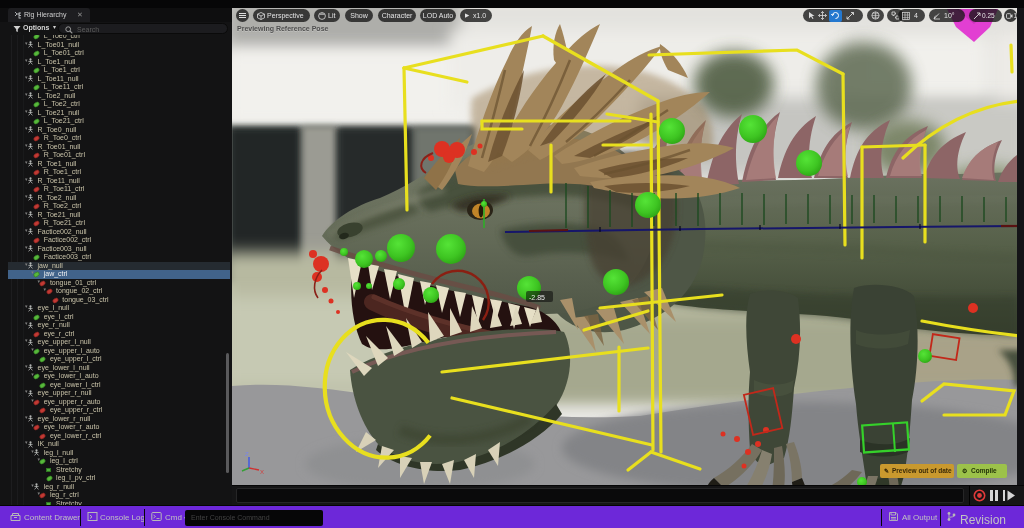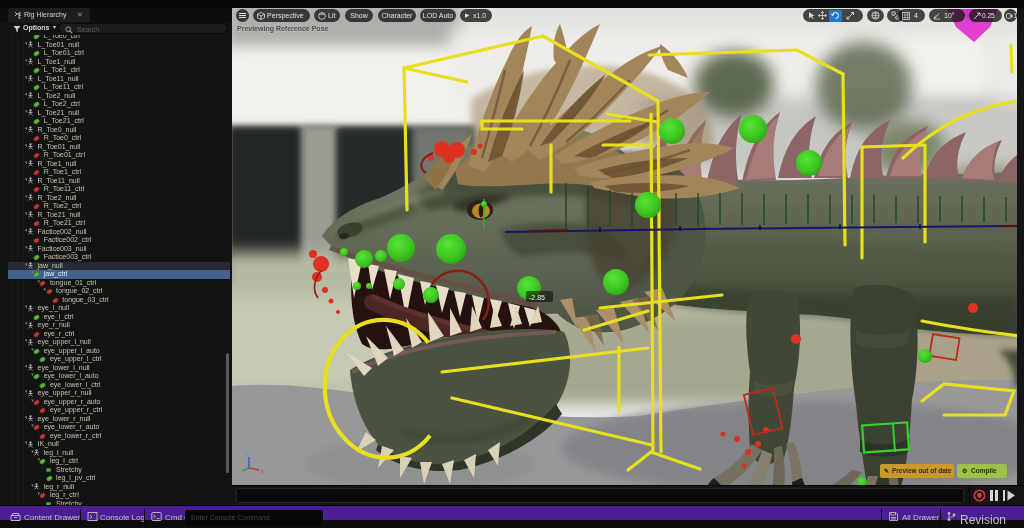--- a/index.html
+++ b/index.html
@@ -904,21 +904,21 @@
       <circle cx="7.5" cy="7.5" r="2.4" fill="#e03a3a"></circle>
     </svg>
   <div class="abs" style="left:758px;top:4px;width:2.6px;height:11px;background:#d6d6d6"></div>
   <div class="abs" style="left:763px;top:4px;width:2.6px;height:11px;background:#d6d6d6"></div>
   <div class="abs" style="left:771px;top:4px;width:2.2px;height:11px;background:#d6d6d6"></div>
   <svg class="abs" style="left:775px;top:4px" width="9" height="11" viewBox="0 0 9 11">
       <path d="M0.5 0.5 L8 5.5 L0.5 10.5 Z" fill="#d6d6d6"></path>
     </svg>
 </div>
 
-<div class="abs" style="left:0;top:505px;width:1024px;height:15px;background:#4c1d95;border-top:1px solid #050506">
+<div class="abs" style="left:0;top:505px;width:1024px;height:23px;background:#6d28d9;border-top:1px solid #050506">
   <svg class="abs" style="left:10px;top:5px" width="11" height="11" viewBox="0 0 11 11">
       <path d="M1 4.5 L10 4.5 L10 9.5 L1 9.5 Z M2.5 4.5 L2.5 2.5 L8.5 2.5 L8.5 4.5 M4 6.5 L7 6.5" stroke="#b8b8b8" stroke-width="1" fill="none"></path>
     </svg>
   <span class="abs" style="left:24px;top:7px;font-size:8px;color:#c2c2c2">Content Drawer</span>
   <div class="abs" style="left:80px;top:3px;width:1px;height:17px;background:#060607"></div>
   <svg class="abs" style="left:87px;top:5px" width="11" height="11" viewBox="0 0 11 11">
       <rect x="1" y="1.5" width="9" height="8" fill="none" stroke="#b8b8b8" stroke-width="1"></rect>
       <path d="M3 4 L5 5.8 L3 7.5" stroke="#b8b8b8" stroke-width="1" fill="none"></path>
     </svg>
   <span class="abs" style="left:100px;top:7px;font-size:8px;color:#c2c2c2">Console Log</span>
@@ -930,21 +930,21 @@
     </svg>
   <span class="abs" style="left:165px;top:7px;font-size:8px;color:#c2c2c2">Cmd</span>
   <span class="abs" style="left:184px;top:7.5px;font-size:6px;color:#b0b0b0">▾</span>
   <div class="abs" style="left:185px;top:3.5px;width:138px;height:16px;background:#060607;border-radius:2px">
     <span class="abs" style="left:6px;top:4px;font-size:7px;color:#424242">Enter Console Command</span>
   </div>
   <div class="abs" style="left:881px;top:3px;width:1px;height:17px;background:#060607"></div>
   <svg class="abs" style="left:888px;top:5px" width="11" height="11" viewBox="0 0 11 11">
       <path d="M1.5 1.5 L8 1.5 L9.5 3 L9.5 9.5 L1.5 9.5 Z M3 1.5 L3 4 L7.5 4 L7.5 1.5 M3 6.5 L8 6.5 M3 8 L8 8" stroke="#b8b8b8" stroke-width="0.9" fill="none"></path>
     </svg>
-  <span class="abs" style="left:902px;top:7px;font-size:8px;color:#c2c2c2">All Drawer</span>
+  <span class="abs" style="left:902px;top:7px;font-size:8px;color:#c2c2c2">All Output</span>
   <div class="abs" style="left:940px;top:3px;width:1px;height:17px;background:#060607"></div>
   <svg class="abs" style="left:946px;top:5px" width="11" height="11" viewBox="0 0 11 11">
       <circle cx="3" cy="2.5" r="1.4" fill="#b8b8b8"></circle>
       <circle cx="3" cy="8.5" r="1.4" fill="#b8b8b8"></circle>
       <circle cx="8" cy="4" r="1.4" fill="#b8b8b8"></circle>
       <path d="M3 4 L3 7 M3.8 6.2 C5.5 6 7.5 5.8 8 5.2" stroke="#b8b8b8" stroke-width="0.9" fill="none"></path>
     </svg>
   <span class="abs" style="left:960px;top:7px;font-size:12px;color:#c2c2c2">Revision Control</span>
 </div>
 

